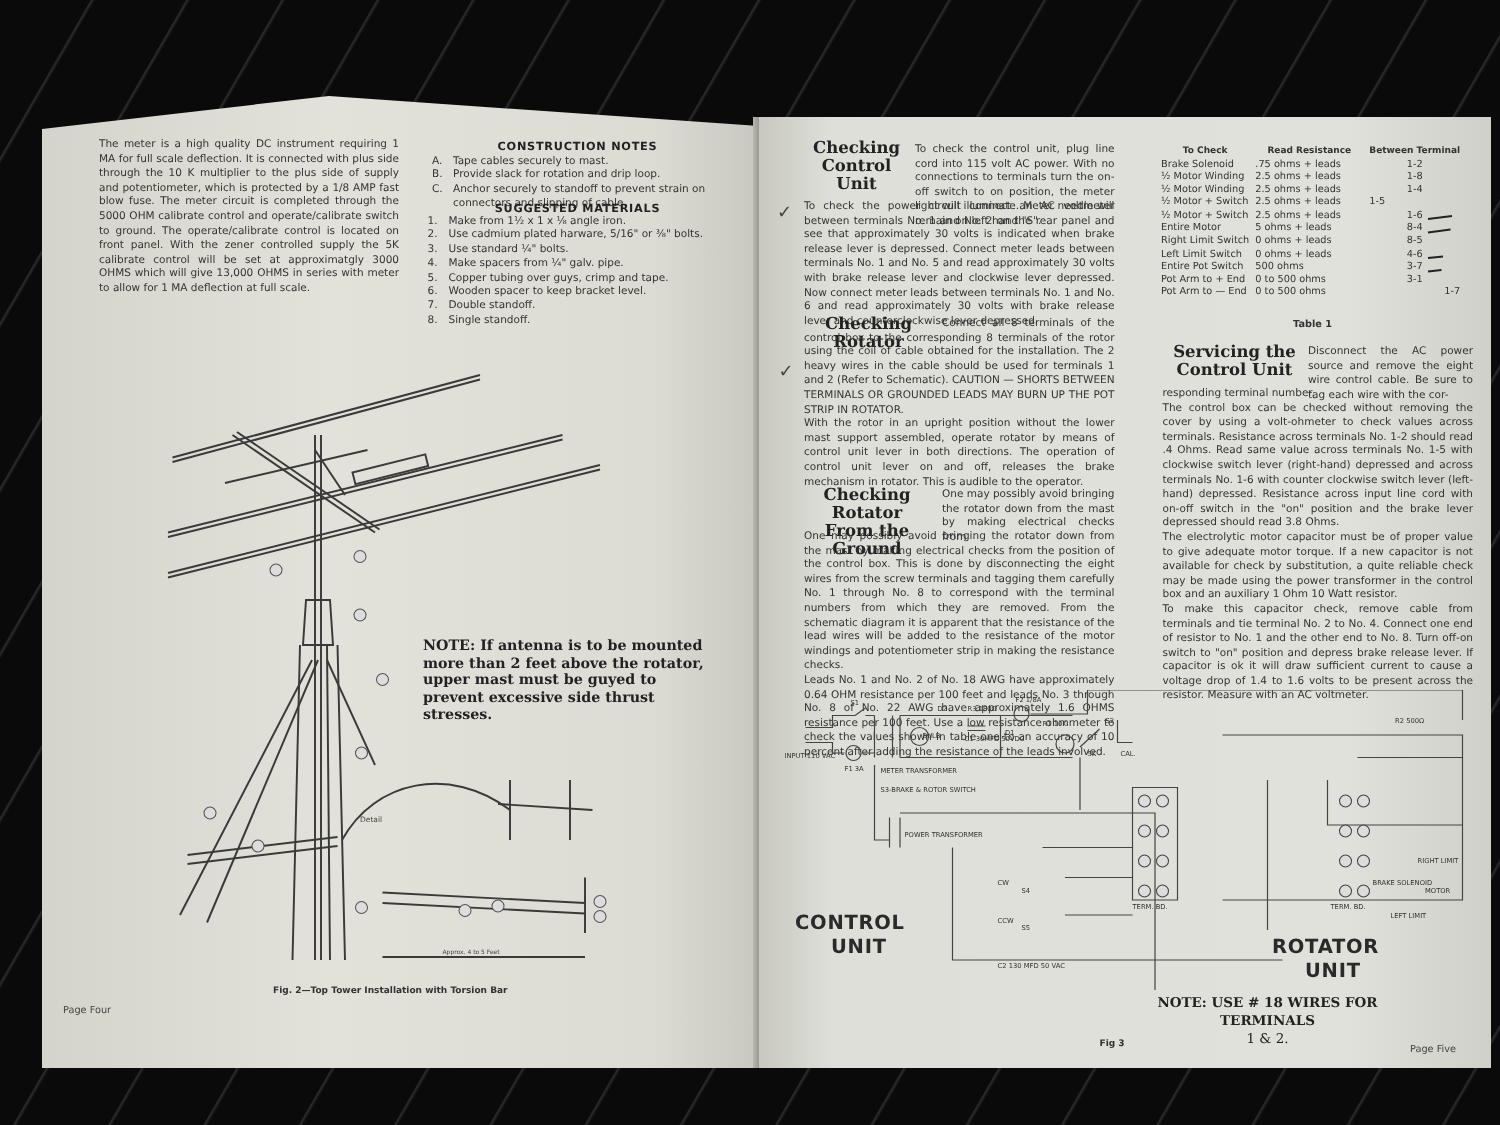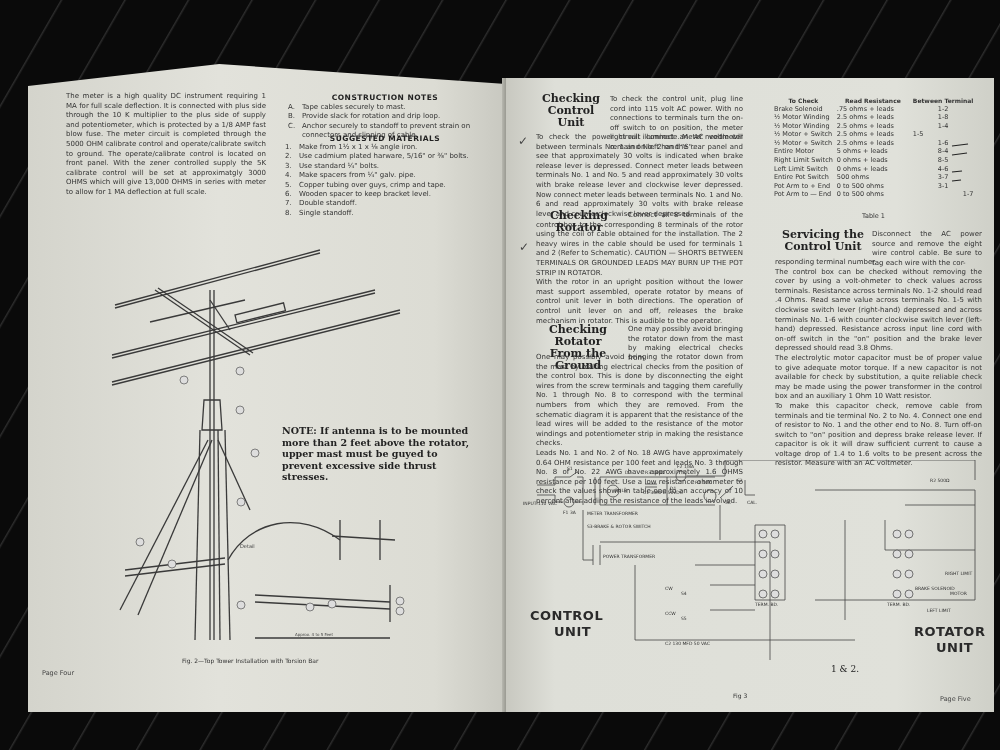--- a/index.html
+++ b/index.html
@@ -15,21 +15,21 @@
     background:linear-gradient(90deg,#c8c8c0 0%,#dedfd8 10%,#e0e1da 80%,#cfd0c8 100%);}
   .gutter{position:absolute;left:502px;top:78px;width:8px;height:634px;background:linear-gradient(90deg,#b8b8b0,#9a9a92,#b8b8b0);}
   .txt{position:absolute;font-size:7px;line-height:9.6px;text-align:justify;color:#333;}
   .txt p{margin:0;}
   .heading{position:absolute;font-family:"DejaVu Serif", serif;font-weight:bold;font-size:11px;line-height:12px;color:#222;text-align:center;}
   .serif-note{position:absolute;font-family:"DejaVu Serif", serif;font-weight:bold;font-size:10px;line-height:12px;color:#222;}
   .caps-title{position:absolute;font-weight:bold;font-size:7.5px;letter-spacing:.5px;color:#222;text-align:center;}
   .list{position:absolute;font-size:7px;line-height:9.4px;color:#333;margin:0;padding:0;list-style:none;}
   .list li{display:flex;}
   .list .mk{width:14px;flex:none;}
-  .caption{position:absolute;font-size:6px;font-weight:normal;color:#333;}
+  .caption{position:absolute;font-size:6px;font-weight:bold;color:#333;}
   .pageno{position:absolute;font-size:6.5px;color:#444;}
   table.res{position:absolute;border-collapse:collapse;font-size:6.5px;color:#333;}
   table.res td,table.res th{padding:0 2px;line-height:8.6px;white-space:nowrap;}
   table.res th{font-weight:bold;font-size:6px;vertical-align:bottom;line-height:7.5px;}
   .big-label{position:absolute;font-weight:bold;font-size:13px;letter-spacing:.5px;color:#2a2a2a;line-height:16px;}
   svg{position:absolute;}
   .check{position:absolute;color:#444;font-size:12px;}
 </style>
 </head>
 <body>
@@ -352,21 +352,22 @@
   <text x="430" y="115">RIGHT LIMIT</text>
   <text x="400" y="130">BRAKE SOLENOID</text>
   <text x="435" y="135">MOTOR</text>
   <text x="412" y="152">LEFT LIMIT</text>
 </svg>
 
 <div class="big-label" style="left:530px;top:608px;">
   <div>CONTROL</div>
   <div style="padding-left:24px">UNIT</div>
 </div>
-<div class="big-label" style="left:914px;top:624px;">
+<div class="big-label" style="left:848px;top:624px;">
   <div>ROTATOR</div>
   <div style="padding-left:22px">UNIT</div>
 </div>
 <div class="serif-note" style="left:745px;top:663px;width:200px;font-size:9px;text-align:center;">
+  <div>NOTE: USE # 18 WIRES FOR TERMINALS</div>
   <div style="font-weight:normal">1 &amp; 2.</div>
 </div>
 <div class="caption" style="left:733px;top:692px;">Fig 3</div>
 <div class="pageno" style="left:940px;top:695px;">Page Five</div>
 
 </body></html>

